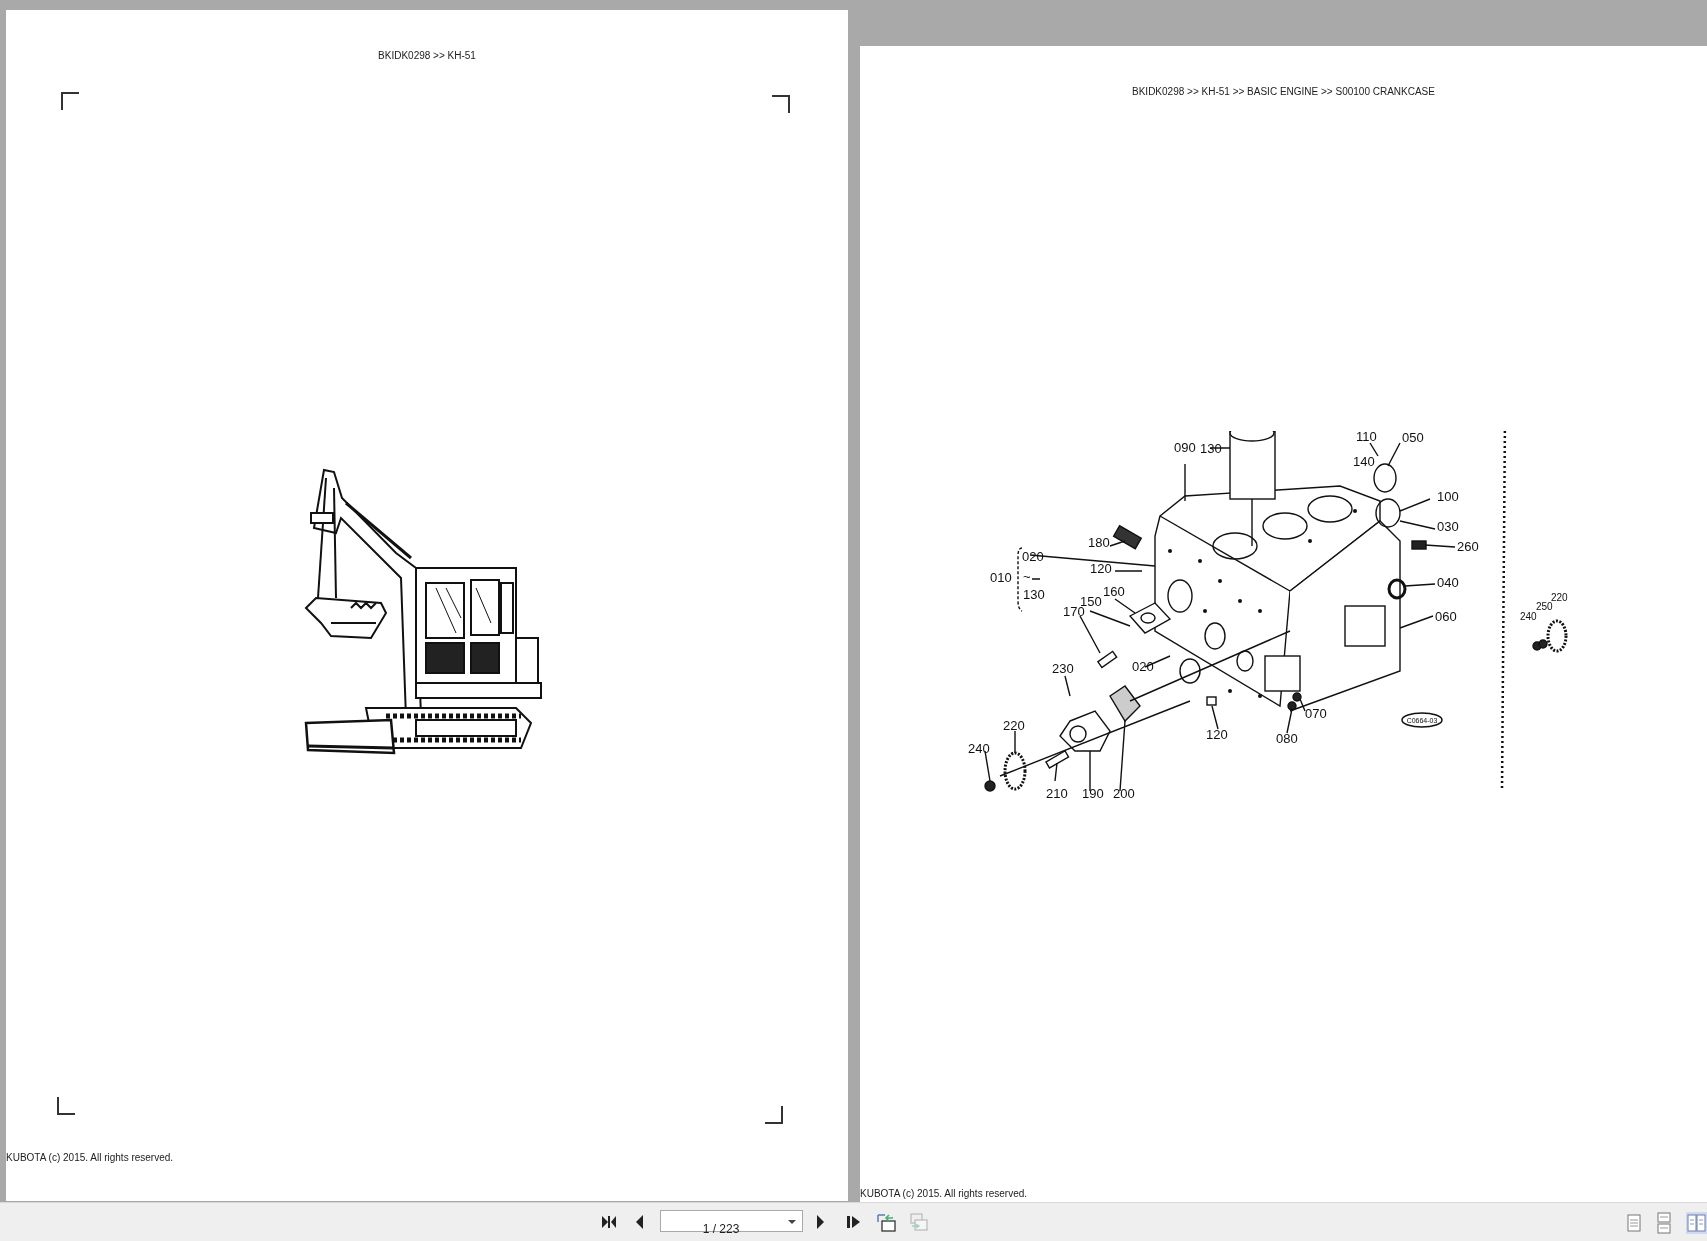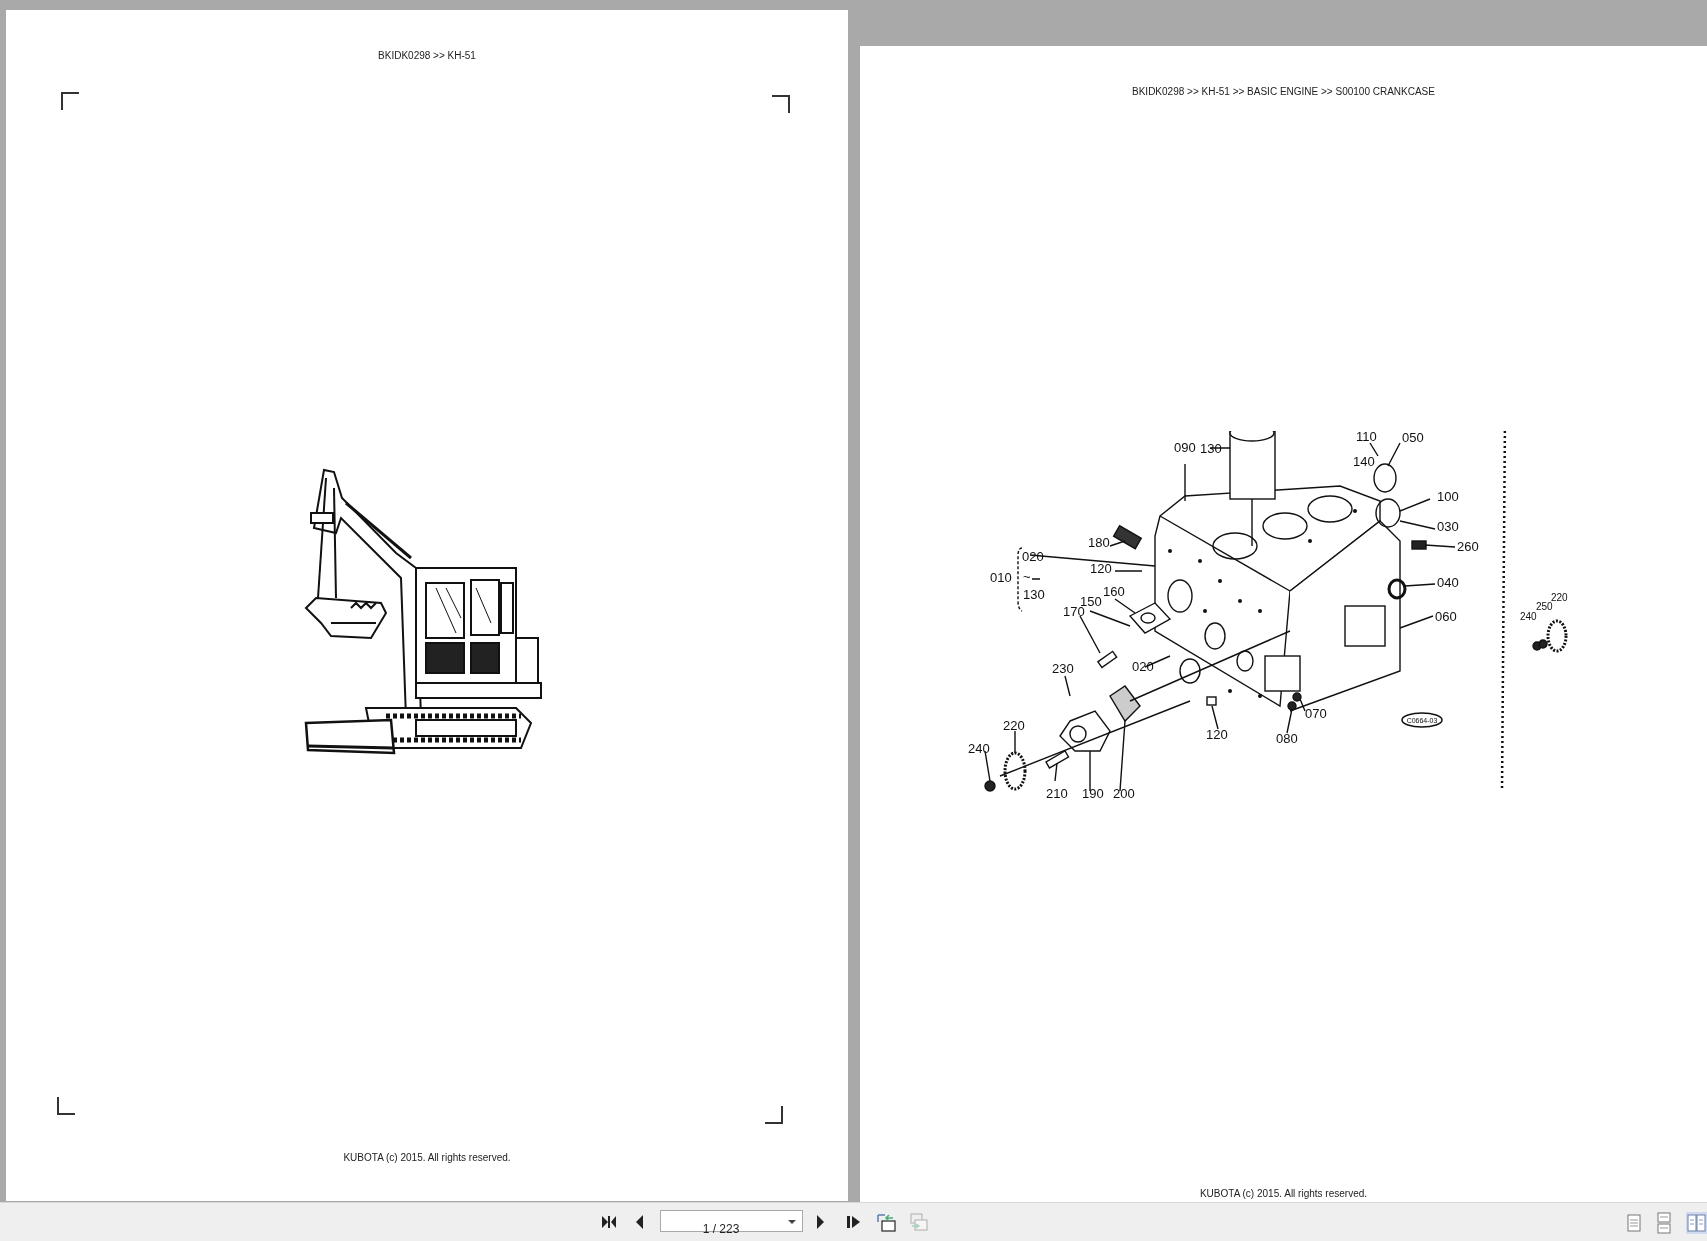--- a/index.html
+++ b/index.html
@@ -13,21 +13,21 @@
   .page {
     position:absolute; top:10px; height:1191px; background:#ffffff;
   }
   #page-left { left:6px; width:842px; }
   #page-right { left:860px; width:847px;margin-top:36px; }
   .page-header {
     position:absolute; top:40px; left:0; right:0; text-align:center;
     font-size:10px; color:#222;
   }
   .page-footer {
-    position:absolute; top:1142px; left:0; right:0; text-align:center;
+    position:absolute; top:1142px; left:0; right:0; text-align:left;
     font-size:10px; color:#222;
   }
   .crop { position:absolute; width:16px; height:16px; border-color:#333; border-style:solid; border-width:0; }
   .crop.tl { left:55px; top:82px; border-top-width:2px; border-left-width:2px; }
   .crop.tr { left:766px; top:85px; border-top-width:2px; border-right-width:2px; }
   .crop.bl { left:51px; top:1087px; border-bottom-width:2px; border-left-width:2px; }
   .crop.br { left:759px; top:1096px; border-bottom-width:2px; border-right-width:2px; }
   .illus { position:absolute; }
   #excavator { left:290px; top:448px; width:260px; height:310px; }
   #engine-diagram { left:100px; top:385px; width:660px; height:440px; }

